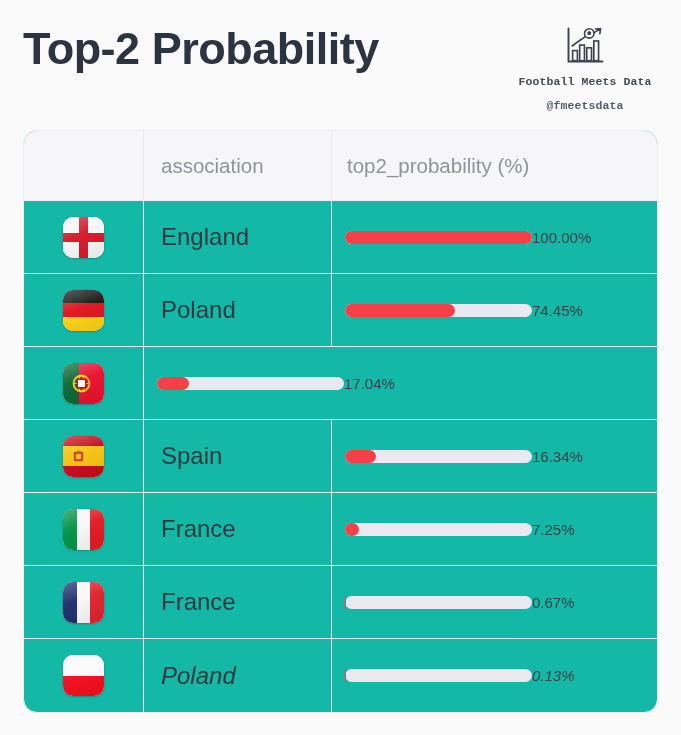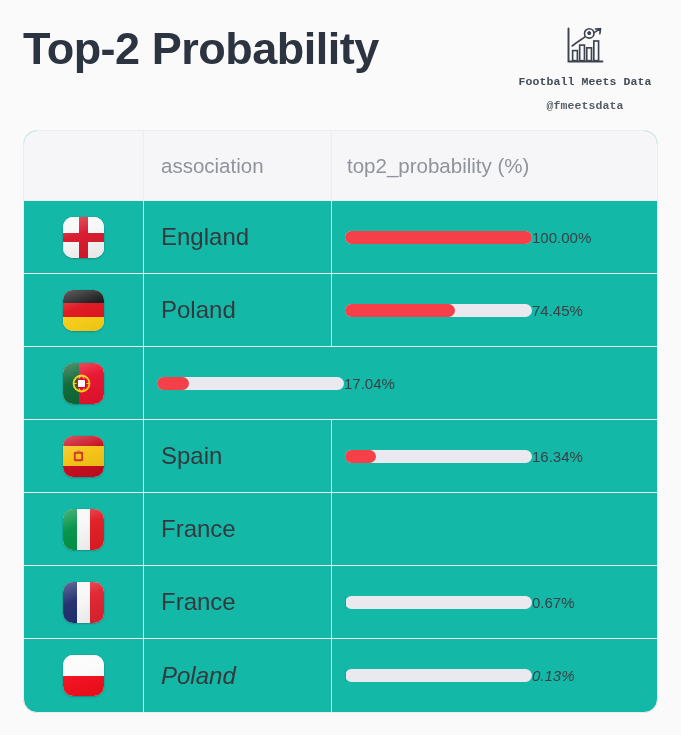--- a/index.html
+++ b/index.html
@@ -293,20 +293,26 @@
         <div class="flag">
           <div class="band" style="left:0;top:0;bottom:0;width:33.34%;background:#009246;"></div>
           <div class="band" style="left:33.34%;top:0;bottom:0;width:33.33%;background:#f7f7f7;"></div>
           <div class="band" style="right:0;top:0;bottom:0;width:33.34%;background:#e21b23;"></div>
           <div class="sheen"></div>
         </div>
       </div>
       <div class="c-name">
         <span class="assoc-name">France</span>
       </div>
+      <div class="c-bar">
+        <div class="track" style="background: rgb(233, 233, 239);">
+          <div class="fill" style="width: 7.25%; background: rgb(245, 64, 74);"></div>
+        </div>
+        <span class="pct">7.25%</span>
+      </div>
     </div>
 
     <div class="row">
       <div class="c-flag">
         <div class="flag">
           <div class="band" style="left:0;top:0;bottom:0;width:33.34%;background:#1f2d6e;"></div>
           <div class="band" style="left:33.34%;top:0;bottom:0;width:33.33%;background:#f7f7f7;"></div>
           <div class="band" style="right:0;top:0;bottom:0;width:33.34%;background:#e0232e;"></div>
           <div class="sheen"></div>
         </div>

